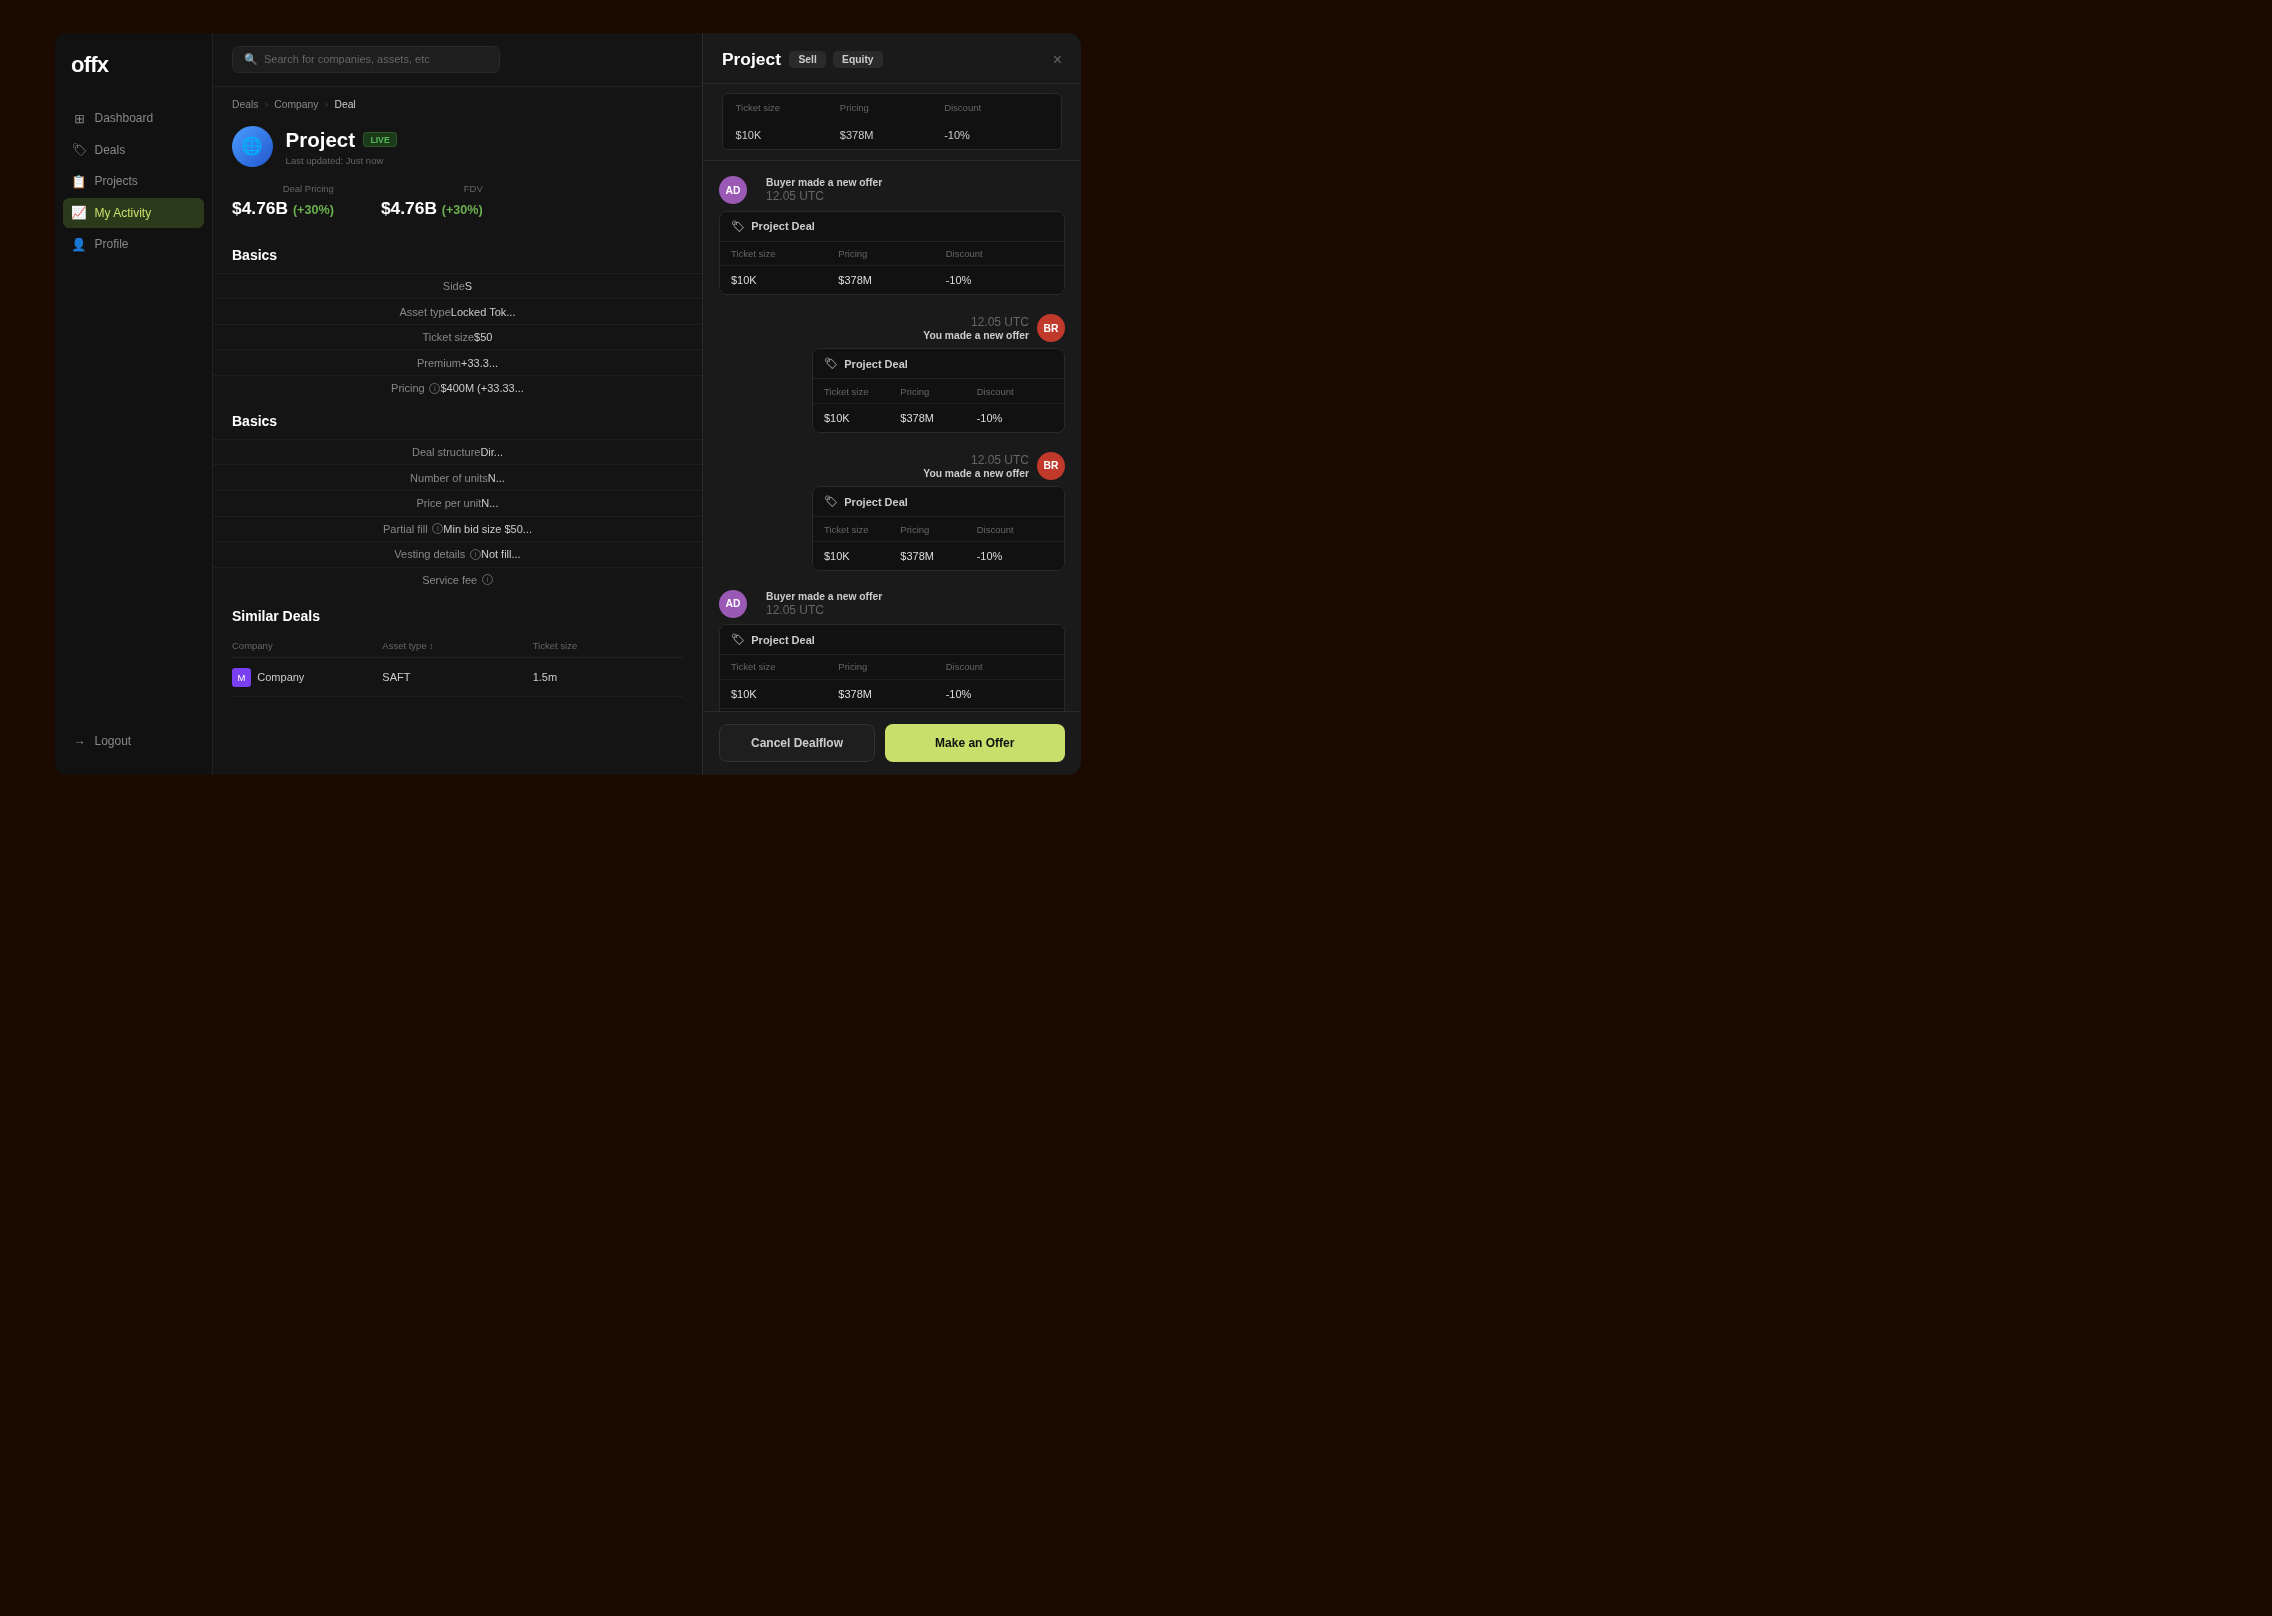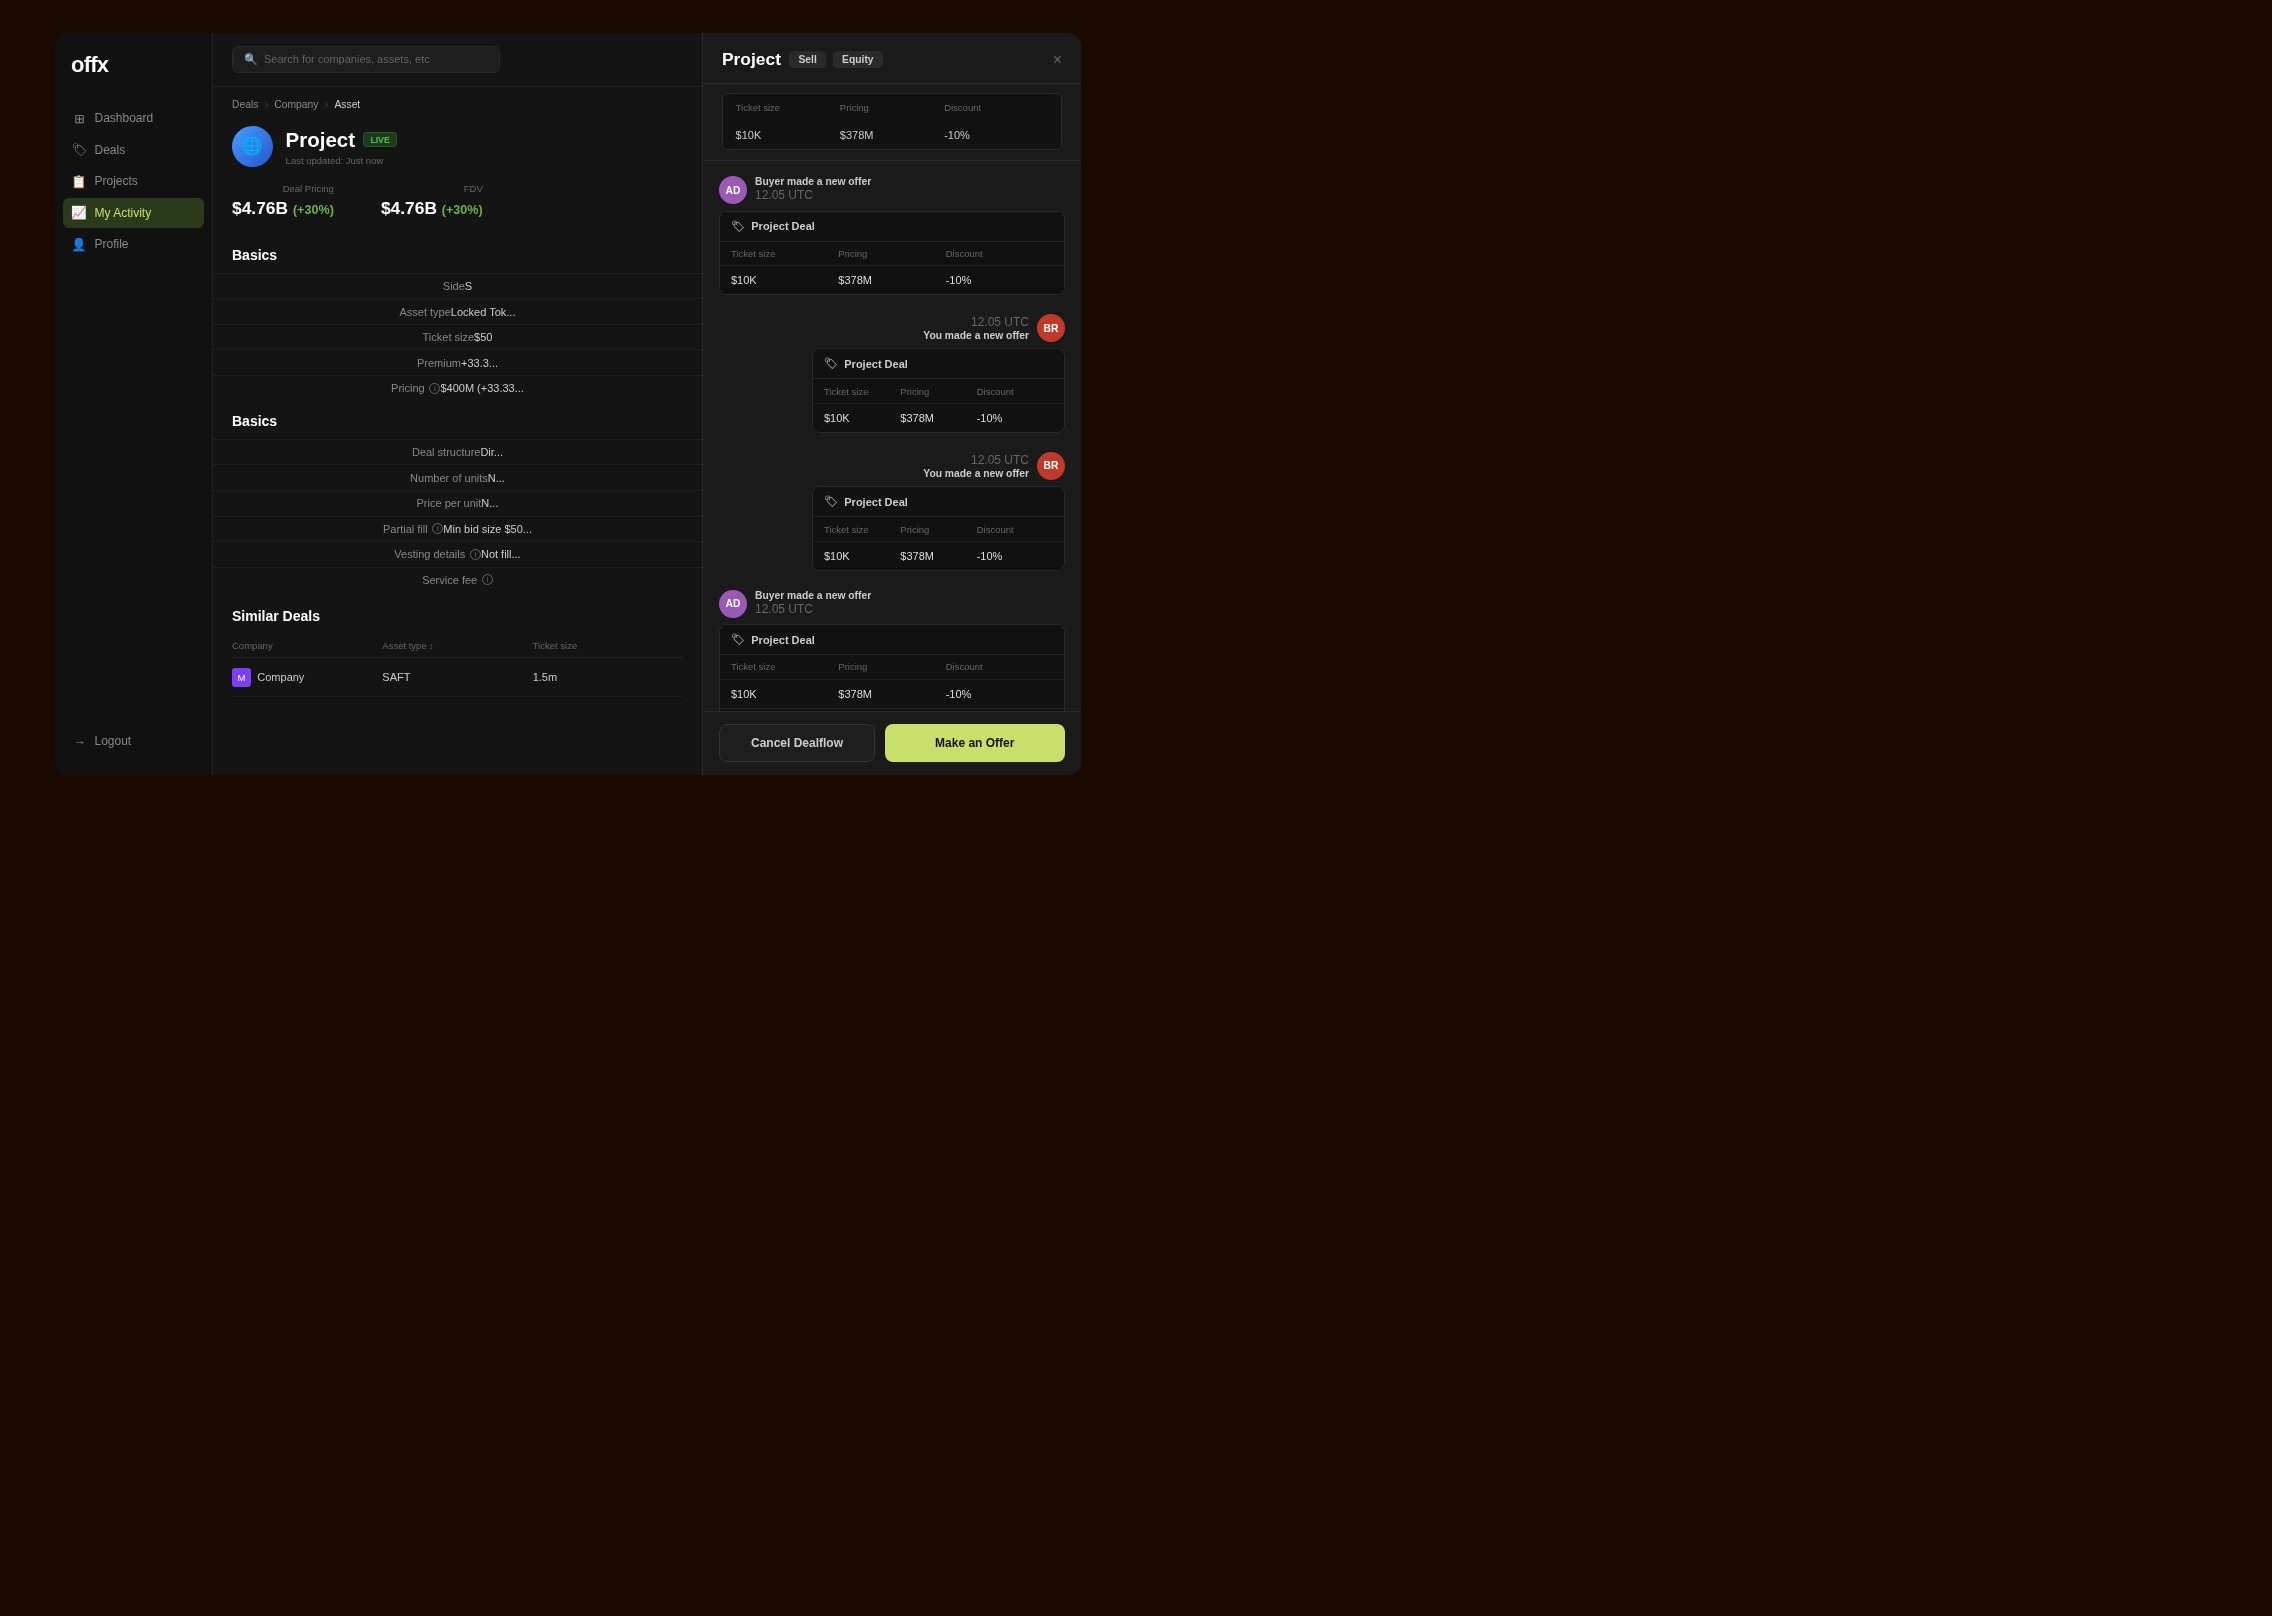--- a/index.html
+++ b/index.html
@@ -347,22 +347,22 @@
       padding: 9.5px 0;
     }
 
     .chat-message {
       padding: 6.3px 16px;
       margin-bottom: 6.3px;
     }
 
     .message-header {
       display: flex;
-      align-items: flex-start;
-      gap: 8px;
+      align-items: center;
+      gap: 19px;
       margin-bottom: 6.3px;
     }
 
     .avatar-circle {
       width: 28px;
       height: 28px;
       border-radius: 50%;
       display: flex;
       align-items: center;
       justify-content: center;
@@ -549,21 +549,21 @@
         <span>🔍</span>
         <span style="color:#666;font-size:11px;">Search for companies, assets, etc</span>
       </div>
     </div>
 
     <div class="breadcrumb">
       <span style="color:#888;cursor:pointer;">Deals</span>
       <span class="sep">›</span>
       <span style="color:#888;cursor:pointer;">Company</span>
       <span class="sep">›</span>
-      <span style="color:#ccc;">Asset</span>
+      <span style="color:#ccc;">Deal</span>
     </div>
 
     <div class="deal-header">
       <div class="deal-avatar">🌐</div>
       <div class="deal-title-area">
         <div class="deal-title">
           <span>Project</span>
           <span class="live-badge">LIVE</span>
         </div>
         <div class="last-updated">Last updated: Just now</div>

